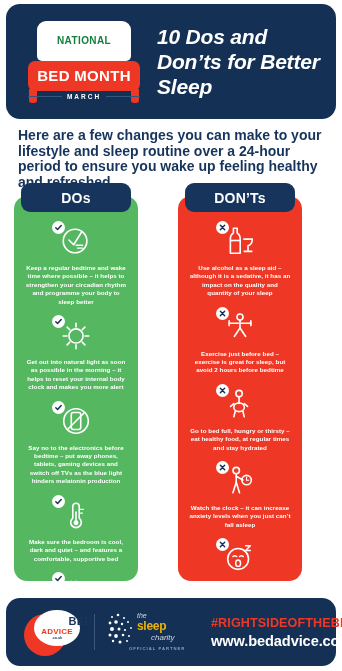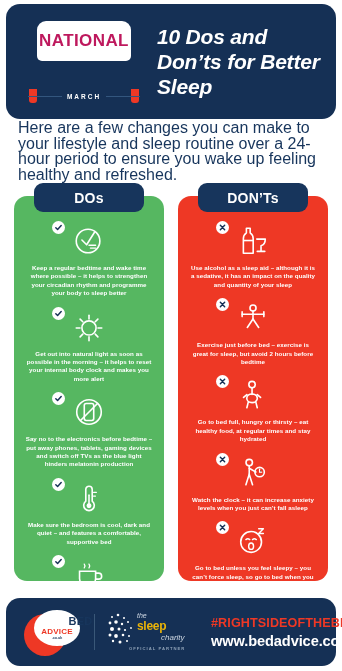--- a/index.html
+++ b/index.html
@@ -18,21 +18,21 @@
   }
   .nbm-logo{
     position:relative;width:112px;height:82px;margin-left:22px;flex:none;
   }
   .nbm-headboard{
     position:absolute;left:9px;top:0;width:94px;height:40px;
     background:#ffffff;border-radius:9px 9px 5px 5px;
     display:flex;align-items:center;justify-content:center;
   }
   .nbm-headboard span{
-    color:#be185d;font-weight:bold;font-size:17px;letter-spacing:0.4px;
+    color:#15803d;font-weight:bold;font-size:10px;letter-spacing:0.4px;
   }
   .nbm-bedbar{
     position:absolute;left:0;top:40px;width:112px;height:30px;
     background:#ee3825;border-radius:7px;
     display:flex;align-items:center;justify-content:center;
   }
   .nbm-bedbar span{
     color:#ffffff;font-weight:bold;font-size:15px;letter-spacing:0.3px;
   }
   .nbm-leg{position:absolute;top:68px;width:8px;height:14px;background:#ee3825;}
@@ -46,26 +46,26 @@
   .nbm-march span{
     color:#ffffff;font-weight:bold;font-size:6.5px;letter-spacing:2px;
   }
   .header-title{
     margin-left:17px;color:#ffffff;font-weight:bold;
     font-size:21px;line-height:25px;letter-spacing:-0.2px;font-style:italic;
   }
 
   
   .intro{
-    position:absolute;left:18px;top:120px;width:306px;
-    color:#17355c;font-size:16px;line-height:15.6px;font-weight:400;
+    position:absolute;left:18px;top:128px;width:306px;
+    color:#17355c;font-size:14px;line-height:15.6px;font-weight:700;
   }
 
   
-  .col{position:absolute;top:196px;width:150px;border-radius:13px;}
+  .col{position:absolute;top:196px;width:124px;border-radius:13px;}
   .col.dos{left:14px;background:#56b761;height:385px;}
   .col.donts{left:178px;background:#ee3825;height:385px;}
 
   .col-head{
     position:absolute;top:-13px;left:50%;transform:translateX(-50%);
     width:110px;height:29px;background:#17355c;border-radius:9px;
     display:flex;align-items:center;justify-content:center;
   }
   .col-head span{color:#fff;font-weight:bold;font-size:14px;letter-spacing:0.2px;}
 
@@ -110,36 +110,39 @@
     position:absolute;left:38px;top:30px;width:0;height:0;
     border-left:10px solid #ffffff;border-bottom:9px solid transparent;
     transform:rotate(8deg);
   }
   .divider{width:1px;height:36px;background:#3a5878;margin:0 12px 0 8px;flex:none;}
 
   .sleepcharity{position:relative;width:88px;height:48px;flex:none;}
   .sc-dots{position:absolute;left:0;top:4px;width:30px;height:34px;}
   .sc-the{position:absolute;left:30px;top:4px;color:#cfd8e3;font-size:7px;font-style:italic;}
   .sc-sleep{position:absolute;left:30px;top:11px;color:#eab308;font-weight:bold;font-size:12px;letter-spacing:-0.3px;}
-  .sc-charity{position:absolute;left:54px;top:25px;color:#cfd8e3;font-size:8px;font-style:italic;}
+  .sc-charity{position:absolute;left:44px;top:25px;color:#cfd8e3;font-size:8px;font-style:italic;}
   .sc-partner{position:absolute;left:22px;top:38px;color:#8fa2b8;font-size:4.2px;font-weight:bold;letter-spacing:1px;}
 
   .footer-right{margin-left:16px;display:flex;flex-direction:column;justify-content:center;}
   .hashtag{color:#ee3825;font-weight:bold;font-size:12.6px;letter-spacing:0.1px;}
   .weburl{color:#ffffff;font-weight:bold;font-size:14.6px;letter-spacing:-0.1px;margin-top:3px;}
 </style>
 </head>
 <body>
 
 <div class="page">
 
   <div class="header">
     <div class="nbm-logo">
       <div class="nbm-headboard">
         <span>NATIONAL</span>
+      </div>
+      <div class="nbm-bedbar">
+        <span>BED MONTH</span>
       </div>
       <div class="nbm-leg l"></div>
       <div class="nbm-leg r"></div>
       <div class="nbm-march">
         <div class="ln"></div>
         <span>MARCH</span>
         <div class="ln"></div>
       </div>
     </div>
     <div class="header-title">10 Dos and Don’ts for Better Sleep</div>

